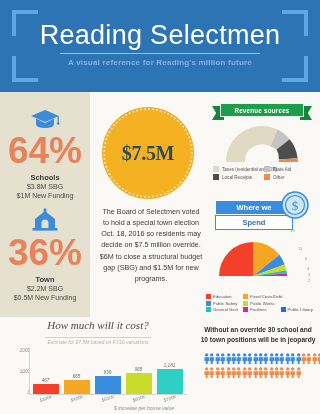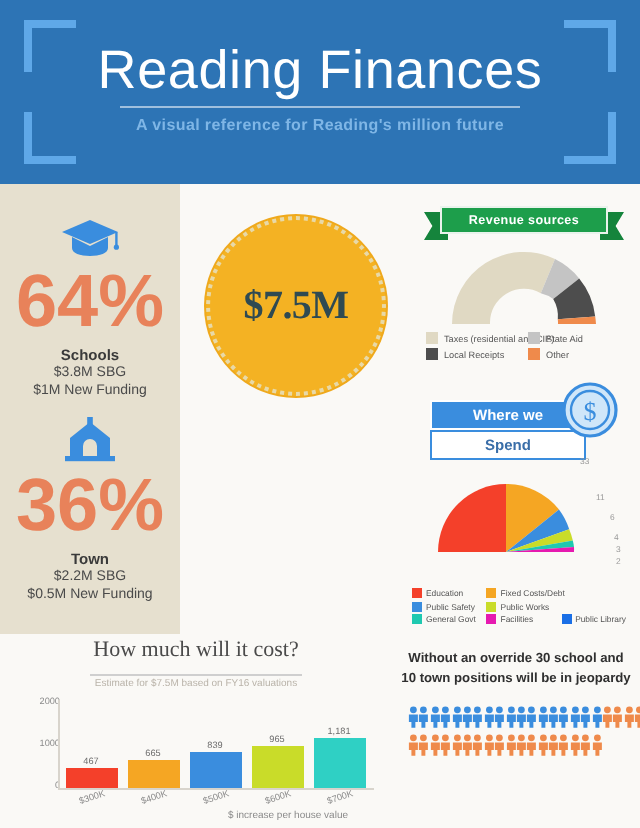--- a/index.html
+++ b/index.html
@@ -111,21 +111,21 @@
 
   .pie-legend{
     position:absolute;left:206px;top:294px;width:112px;
     display:flex;flex-wrap:wrap;
   }
   .plg{display:flex;align-items:center;width:33.3%;margin-bottom:1.5px;}
   .plg .sw{width:5px;height:5px;margin-right:2px;flex:none;}
   .plg .lb{font-size:4.2px;color:#555;white-space:nowrap;}
 
   
-  .chartbox{position:absolute;left:0;top:317px;width:196px;height:97px;background:#faf9f6;}
+  .chartbox{position:absolute;left:0;top:317px;width:196px;height:97px;background:#faf9f6;font-style:italic;}
   .chart-title{
     position:absolute;left:0;top:2px;width:196px;text-align:center;
     font-family:"Liberation Serif", serif;font-size:11px;color:#4a4a4a;
   }
   .chart-rule{position:absolute;left:45px;top:20px;width:106px;height:1px;background:#cfcfcf;}
   .chart-sub{
     position:absolute;left:0;top:22px;width:196px;text-align:center;
     font-size:5px;color:#b9b3a9;
   }
   .yaxis{position:absolute;left:8px;top:31px;width:22px;height:48px;font-size:4.6px;color:#8a8a8a;}
@@ -153,21 +153,21 @@
 </head>
 <body>
 
 <div class="page">
 
   <div class="header">
     <div class="corner tl"></div>
     <div class="corner tr"></div>
     <div class="corner bl"></div>
     <div class="corner br"></div>
-    <div class="title">Reading Finances</div>
+    <div class="title">Reading Selectmen</div>
     <div class="title-rule"></div>
     <div class="subtitle">A visual reference for Reading's million future</div>
   </div>
 
   <div class="leftpanel">
 
     <div class="stat schools">
       <div class="ico">
         <svg width="30" height="22" viewBox="0 0 30 22">
           <path d="M15 2 L29 8 L15 14 L1 8 Z" fill="#3a8dde"></path>
@@ -198,20 +198,21 @@
       <div class="stat-line">$0.5M New Funding</div>
     </div>
   </div>
 
   <div class="coinwrap">
     <div class="coin">
       <span class="coin-text">$7.5M</span>
     </div>
   </div>
 
+  <div class="bodytext">The Board of Selectmen voted to hold a special town election Oct. 18, 2016 so residents may decide on $7.5 million override. $6M to close a structural budget gap (SBG) and $1.5M for new programs.</div>
 
   <div class="banner">
     <div class="tail l"></div>
     <div class="tail r"></div>
     <div class="flag">
       <span class="ftext">Revenue sources</span>
     </div>
   </div>
 
   <div class="gauge">

